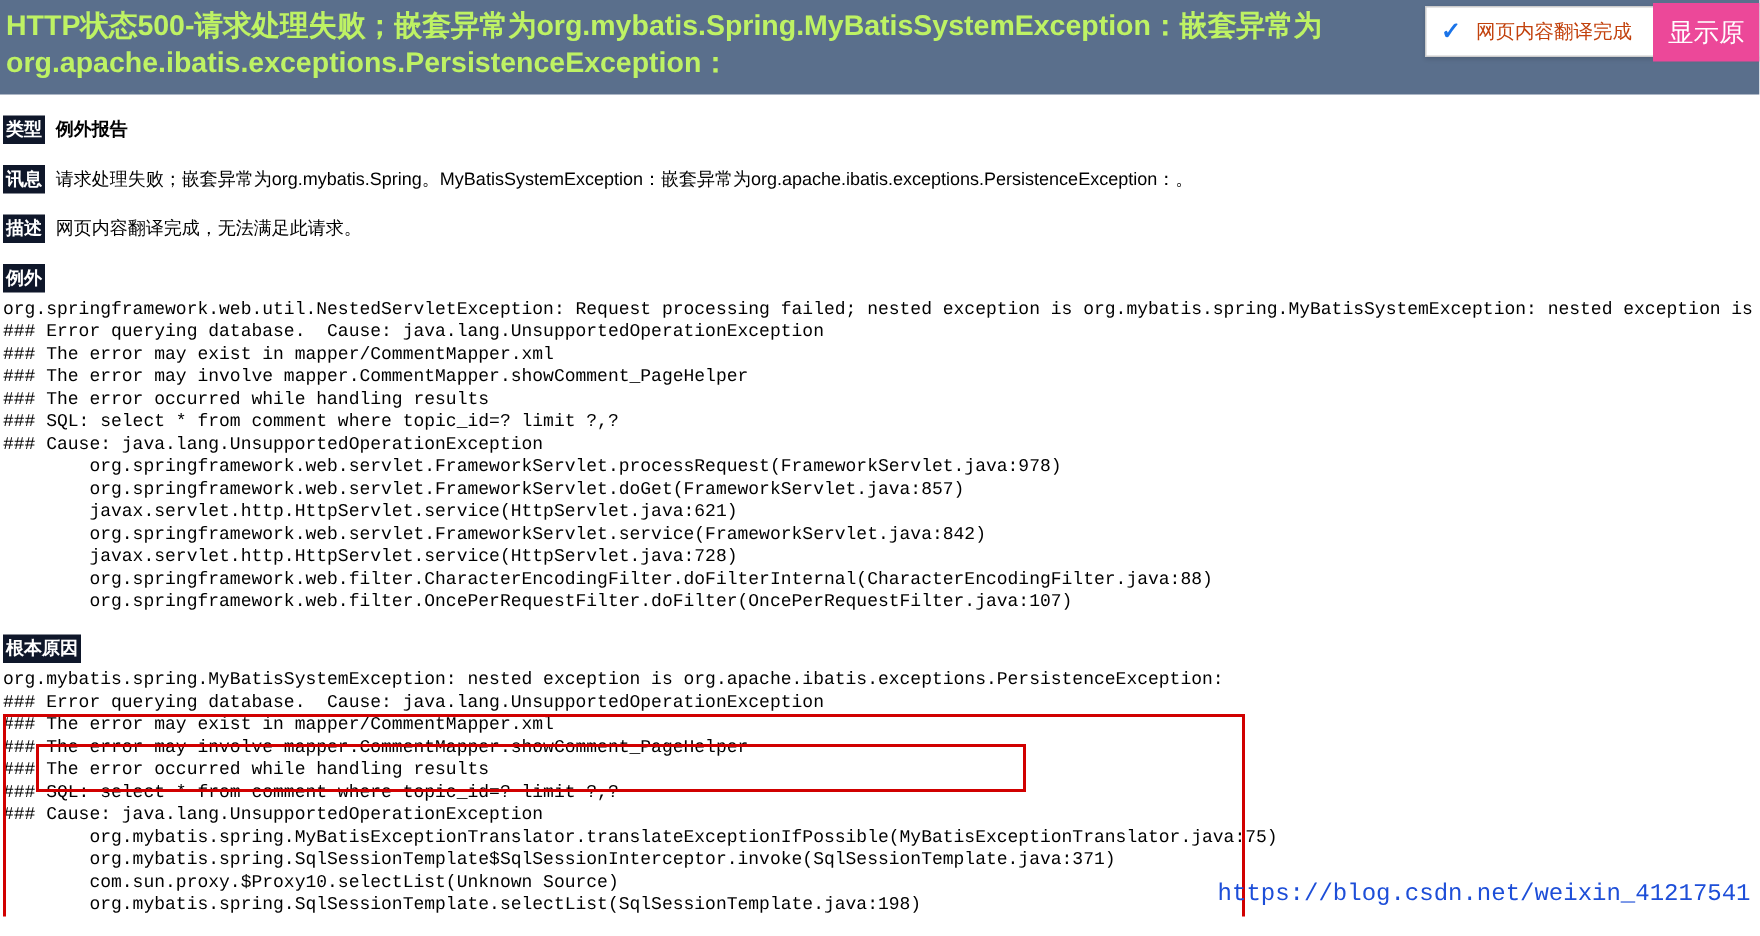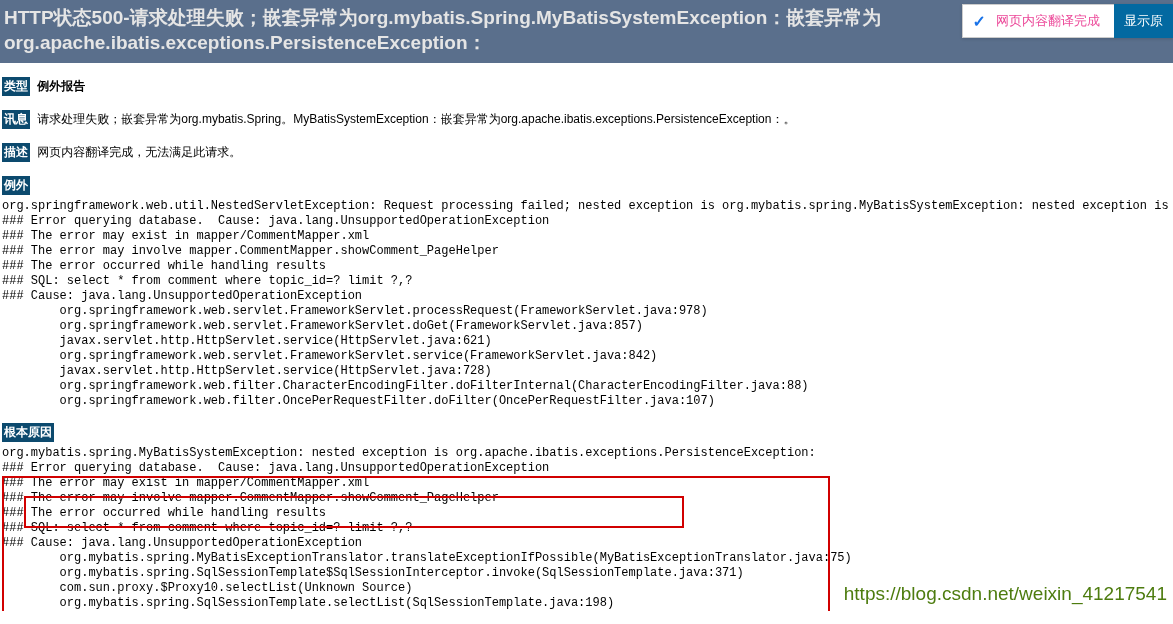--- a/index.html
+++ b/index.html
@@ -9,33 +9,33 @@
     font-family: "SimSun", "NSimSun", "Courier New", monospace;
     font-size: 12px;
     background: #fff;
     color: #000;
     position: relative;
     width: 1173px;
     overflow-x: hidden;
   }
   .header-banner {
     background: #5a6f8c;
-    color: #e5e5e5;
+    color: #bef264;
     padding: 6px 4px 8px 4px;
     font-size: 19px;
     font-weight: bold;
     line-height: 1.3;
     font-family: "Microsoft YaHei", Arial, sans-serif;
   }
   .section {
     margin: 14px 0 0 2px;
   }
   .label {
     display: inline-block;
-    background: #0c4a6e;
+    background: #0f172a;
     color: #fff;
     font-weight: bold;
     padding: 1px 2px;
     font-family: "Microsoft YaHei", Arial, sans-serif;
     font-size: 12px;
   }
   .underline-text {
     font-family: "Microsoft YaHei", "SimSun", sans-serif;
   }
   .plain-text {
@@ -69,37 +69,37 @@
     font-size: 13px;
     box-shadow: 0 1px 3px rgba(0,0,0,0.15);
   }
   .translate-bar .check {
     color: #1a73e8;
     font-size: 16px;
     margin-right: 10px;
     font-weight: bold;
   }
   .translate-bar .msg {
-    color: #ec4899;
+    color: #c2410c;
     margin-right: 14px;
   }
   .translate-bar .btn {
-    background: #0369a1;
+    background: #ec4899;
     color: #fff;
     padding: 8px 10px;
-    font-size: 13px;
+    font-size: 17px;
     white-space: nowrap;
   }
   .watermark {
     position: absolute;
     right: 6px;
     bottom: 6px;
-    color: #4d7c0f;
-    font-family: Liberation Sans, sans-serif;
-    font-size: 19px;
+    color: #1d4ed8;
+    font-family: Liberation Mono, monospace;
+    font-size: 16px;
     pointer-events: none;
   }
 </style>
 </head>
 <body>
 
 <div class="header-banner">
   <span>HTTP状态500-请求处理失败；嵌套异常为org.mybatis.Spring.MyBatisSystemException：嵌套异常为org.apache.ibatis.exceptions.PersistenceException：</span>
 </div>
 

